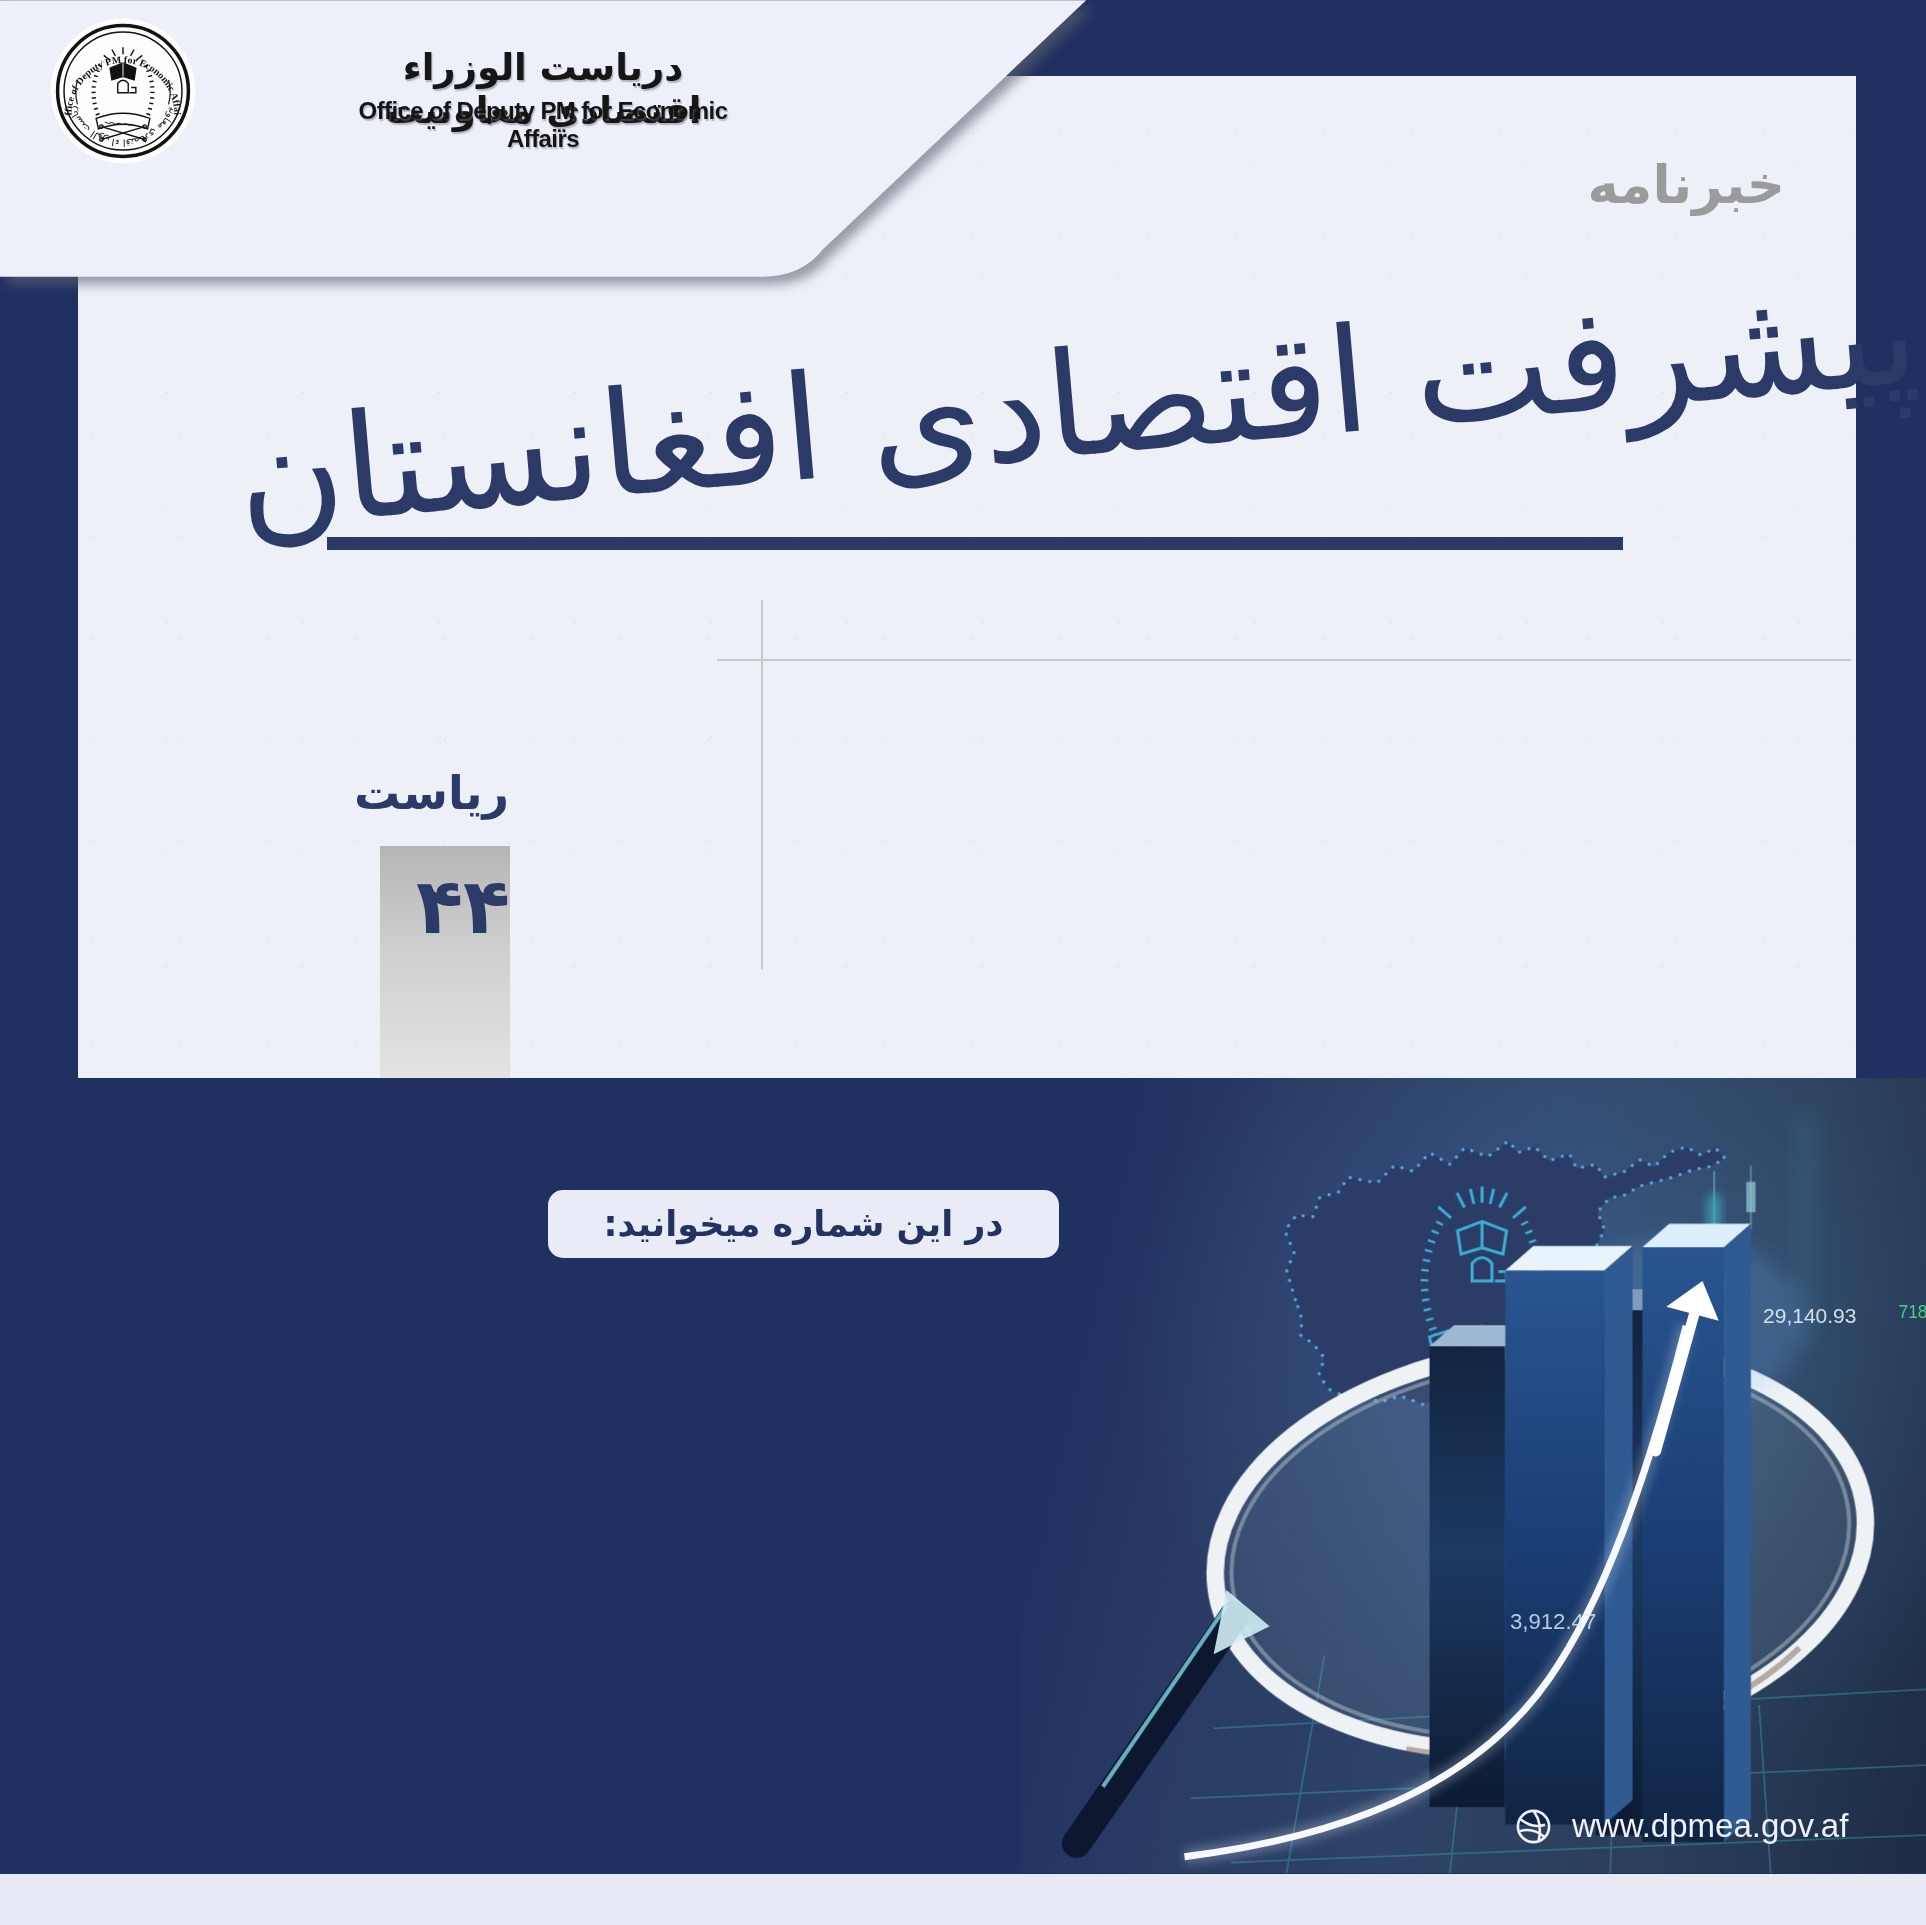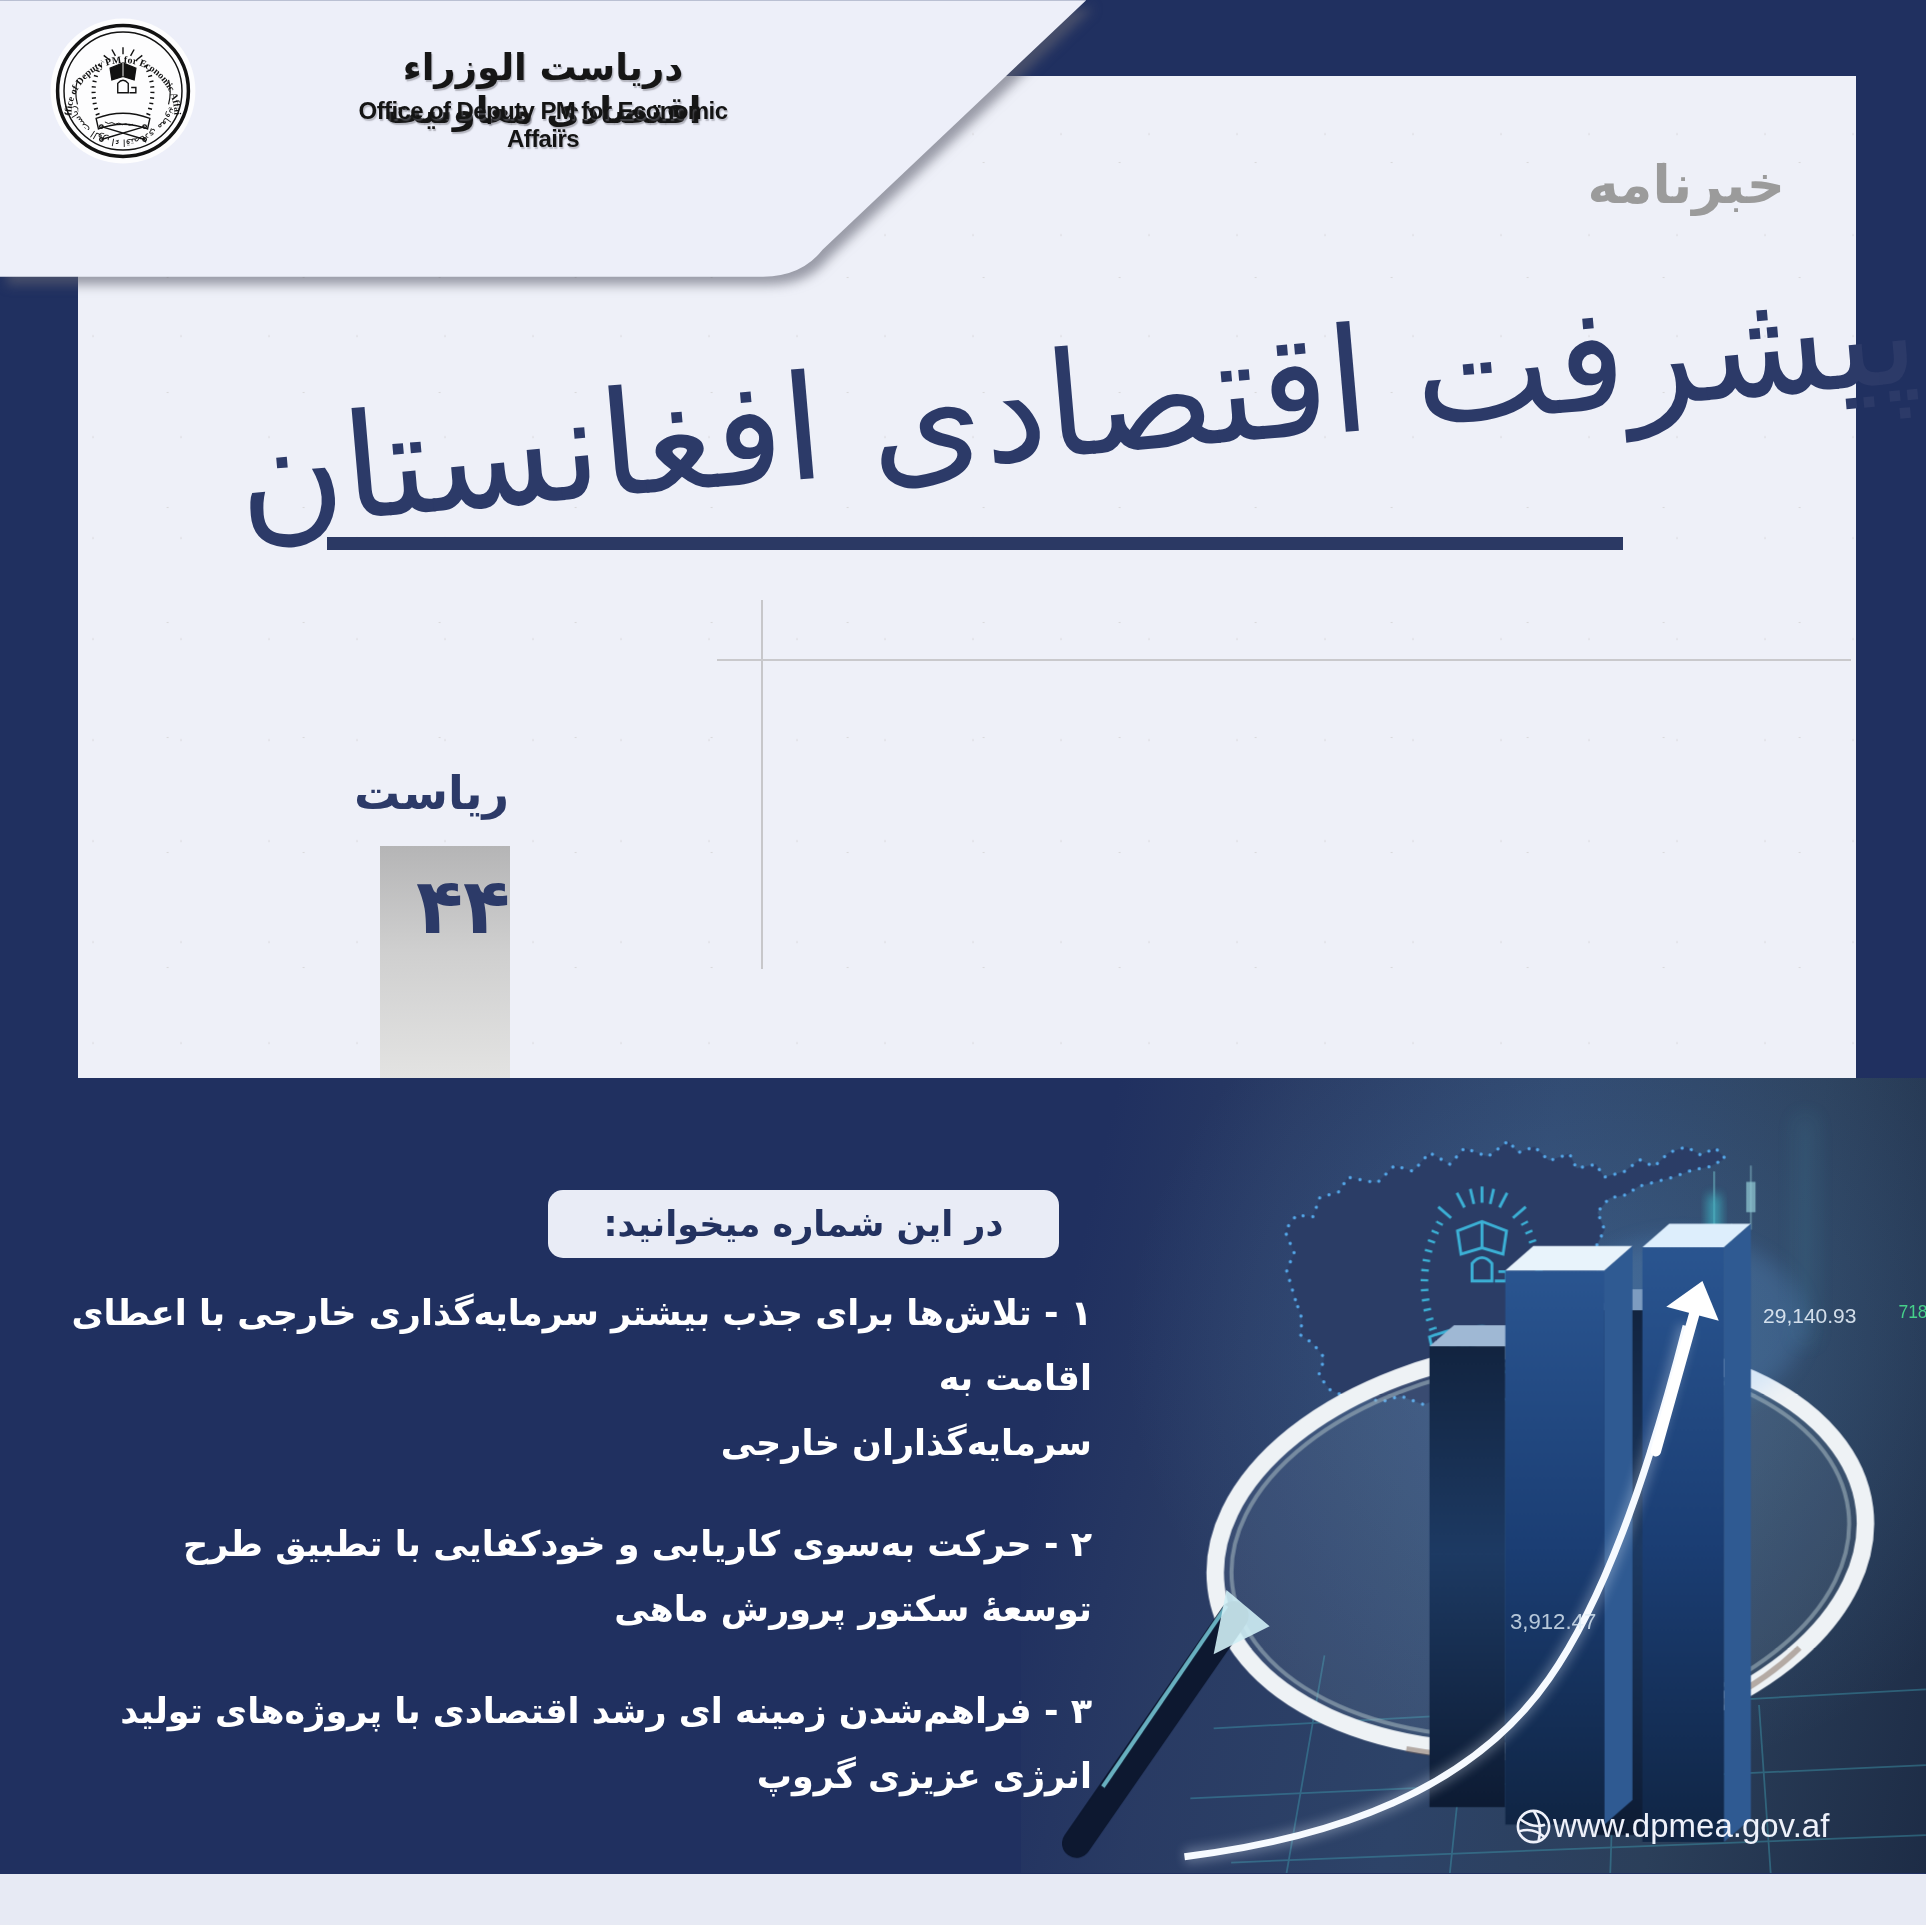--- a/index.html
+++ b/index.html
@@ -85,21 +85,21 @@
     display:block; width:100%; text-align:center; line-height:68px;
     font-size:35px; font-weight:bold; color:#233260; direction:rtl;
   }
   .toc-list{
     position:absolute; left:70px; top:1281px; width:1022px;
     direction:rtl; text-align:right; color:#ffffff;
     font-size:35px; font-weight:bold; line-height:1.85;
   }
   .toc-list p{ white-space:pre-line; margin-bottom:37px; }
   .site-footer{
-    position:absolute; left:1515px; top:1807px; display:flex; align-items:center; gap:1px;
+    position:absolute; left:1515px; top:1807px; display:flex; align-items:center; gap:20px;
     color:#eef1fa;
   }
   .site-footer .url{ font-family:"Liberation Sans", sans-serif; font-size:33px; }
   .bottom-strip{
     position:absolute; left:0; top:1874px; width:1926px; height:52px;
     background:#e7eaf4;
   }
 </style>
 </head>
 <body>
@@ -275,26 +275,20 @@
 
   <div class="issue-label">ریاست</div>
   <div class="issue-tab">
     <div class="issue-number">۴۴</div>
   </div>
 
   <div class="toc-badge">
     <span>در این شماره میخوانید:</span>
   </div>
 
-  <div class="toc-list">
-    <p>۱ - تلاش‌ها برای جذب بیشتر سرمایه‌گذاری خارجی با اعطای اقامت به
-سرمایه‌گذاران  خارجی</p>
-    <p>۲ - حرکت به‌سوی کاریابی و خودکفایی با تطبیق طرح توسعهٔ سکتور پرورش ماهی</p>
-    <p>۳ - فراهم‌شدن زمینه ای رشد اقتصادی با پروژه‌های تولید انرژی عزیزی گروپ</p>
-  </div>
 
   <div class="site-footer">
     <svg width="37" height="37" viewBox="0 0 64 64">
       <circle cx="32" cy="32" r="27" fill="none" stroke="#eef1fa" stroke-width="4.5"></circle>
       <path d="M10,20 q20,16 42,9 M8,40 q24,-7 44,11 M33,6 q15,22 8,50" fill="none" stroke="#eef1fa" stroke-width="4.5"></path>
     </svg>
     <span class="url">www.dpmea.gov.af</span>
   </div>
 
   <div class="bottom-strip"></div>

